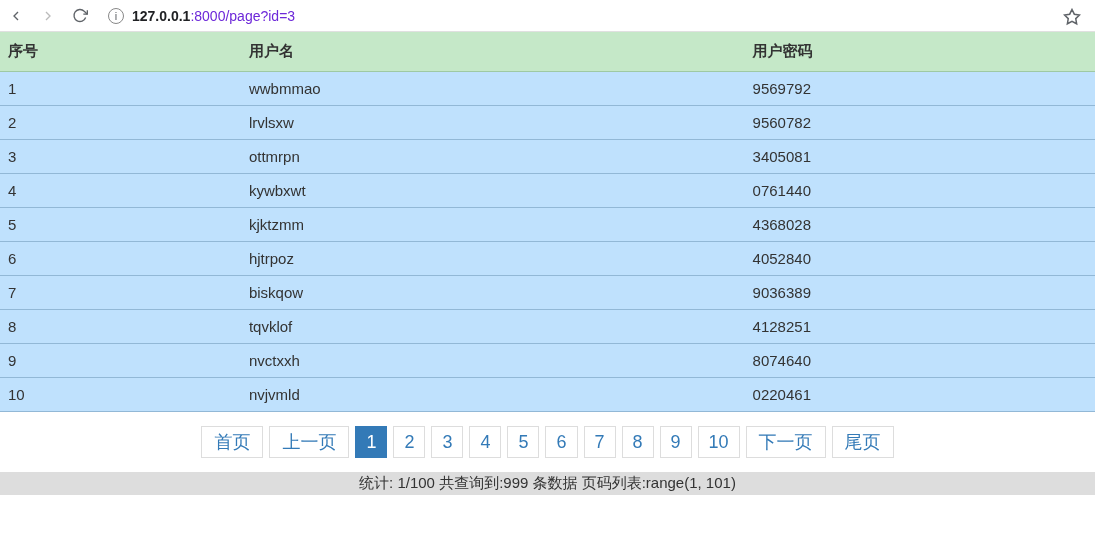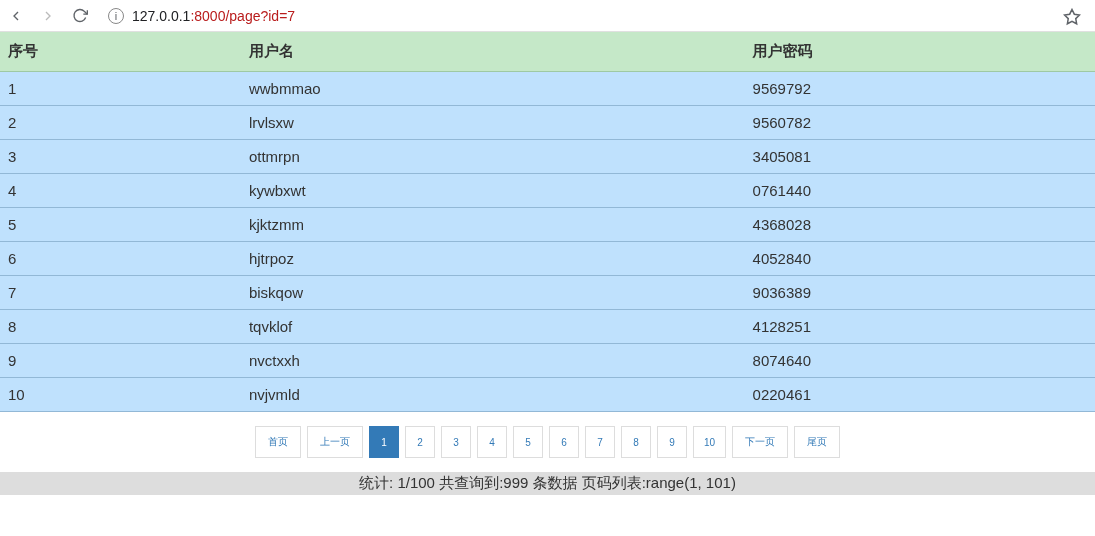--- a/index.html
+++ b/index.html
@@ -48,22 +48,22 @@
       width: 16px;
       height: 16px;
       border: 1px solid #888;
       border-radius: 50%;
       display: flex;
       align-items: center;
       justify-content: center;
       font-size: 11px;
       color: #5f6368;
     }
-    .url-text { color: #202124; }
-    .url-path { color: #b91c1c; }
+    .url-text { color: #202124; font-weight: bold; }
+    .url-path { color: #6d28d9; }
     .star-icon {
       width: 16px;
       height: 16px;
       color: #5f6368;
       margin-left: 8px;
       margin-right: 8px;
     }
     table {
       width: 100%;
       border-collapse: collapse;
@@ -101,21 +101,21 @@
     }
     .page-btn {
       display: inline-flex;
       align-items: center;
       justify-content: center;
       min-width: 30px;
       height: 32px;
       padding: 0 10px;
       border: 1px solid #ddd;
       color: #337ab7;
-      font-size: 10px;
+      font-size: 18px;
       cursor: pointer;
       background: #fff;
     }
     .page-btn.active {
       background: #337ab7;
       color: #fff;
       border-color: #337ab7;
     }
     .page-btn.text { padding: 0 12px; }
     .stats-bar {
@@ -144,21 +144,21 @@
     <span class="nav-icon">
       <svg viewBox="0 0 24 24" width="17" height="17" fill="none" stroke="#5f6368" stroke-width="2">
           <path d="M23 4v6h-6"></path>
           <path d="M20.49 15a9 9 0 1 1-2.12-9.36L23 10"></path>
         </svg>
     </span>
   </div>
   <div class="url-bar">
     <span class="info-icon">i</span>
     <span>
-      <span class="url-text">127.0.0.1</span><span class="url-path">:8000</span><span class="url-path">/page?id=7</span>
+      <span class="url-text">127.0.0.1</span><span class="url-path">:8000</span><span class="url-path">/page?id=3</span>
     </span>
   </div>
   <span class="star-icon">
     <svg viewBox="0 0 24 24" width="18" height="18" fill="none" stroke="#5f6368" stroke-width="2">
         <polygon points="12 2 15.09 8.26 22 9.27 17 14.14 18.18 21.02 12 17.77 5.82 21.02 7 14.14 2 9.27 8.91 8.26 12 2"></polygon>
       </svg>
   </span>
 </div>
 
 <table>

